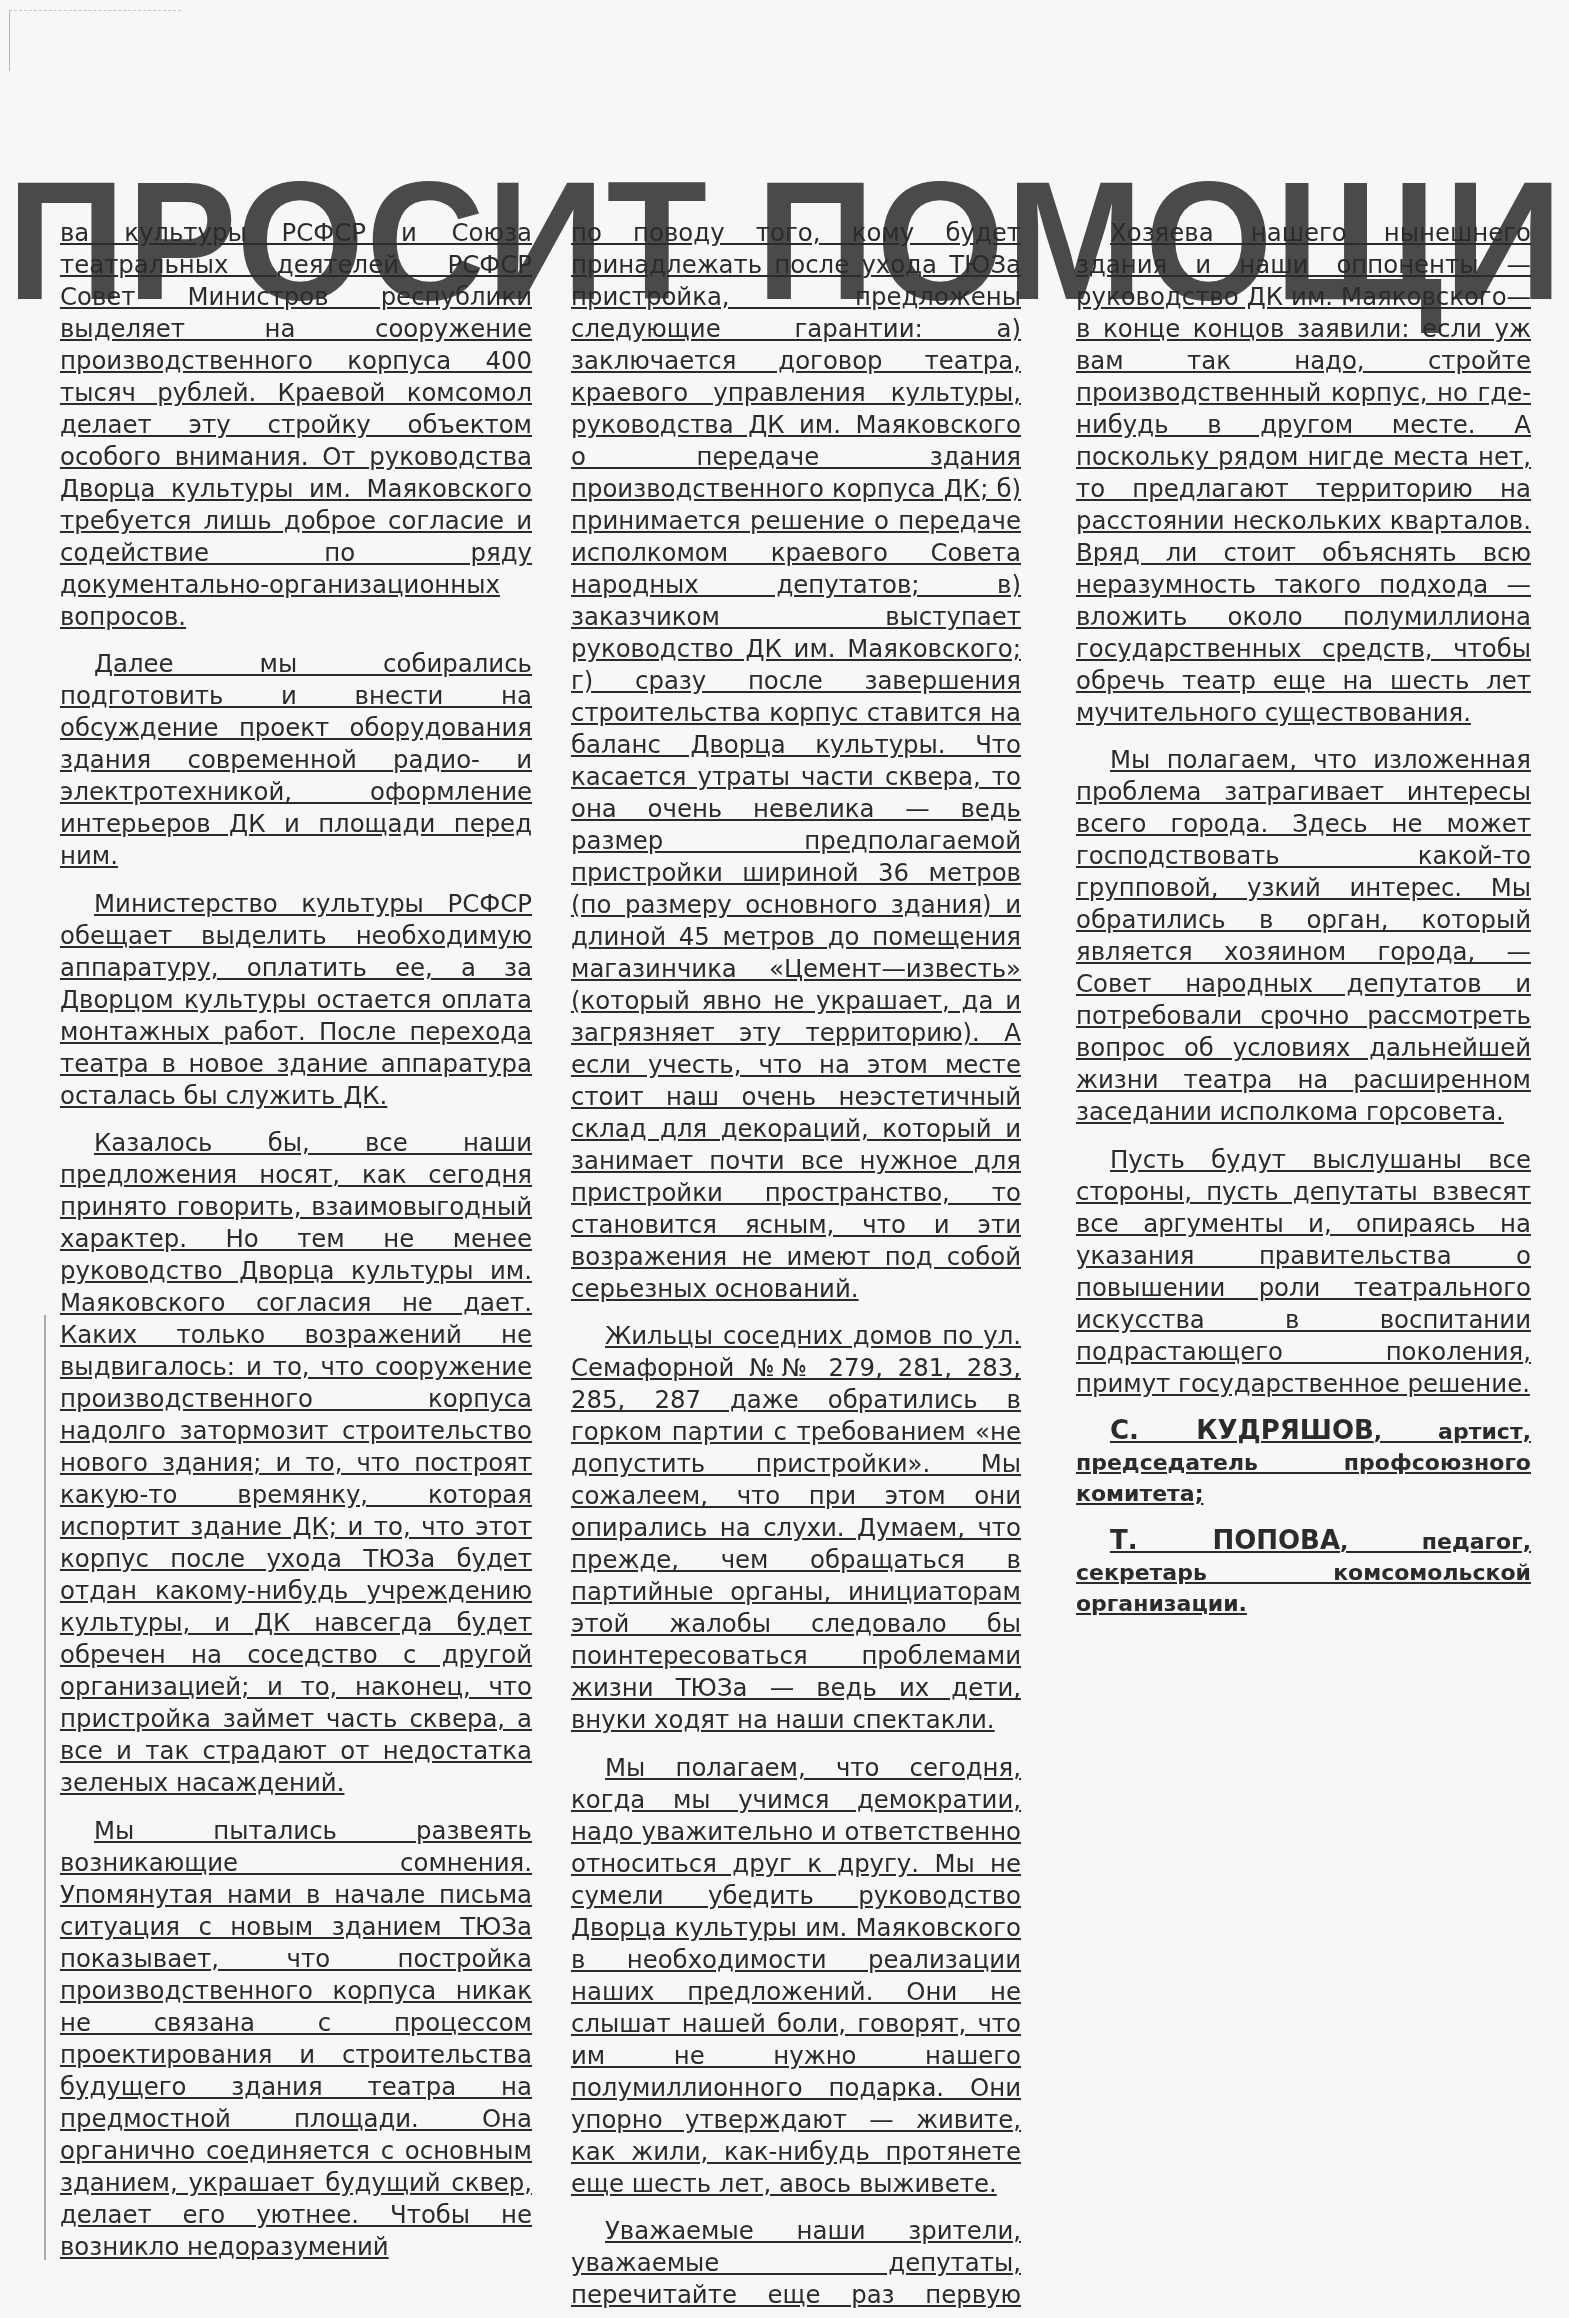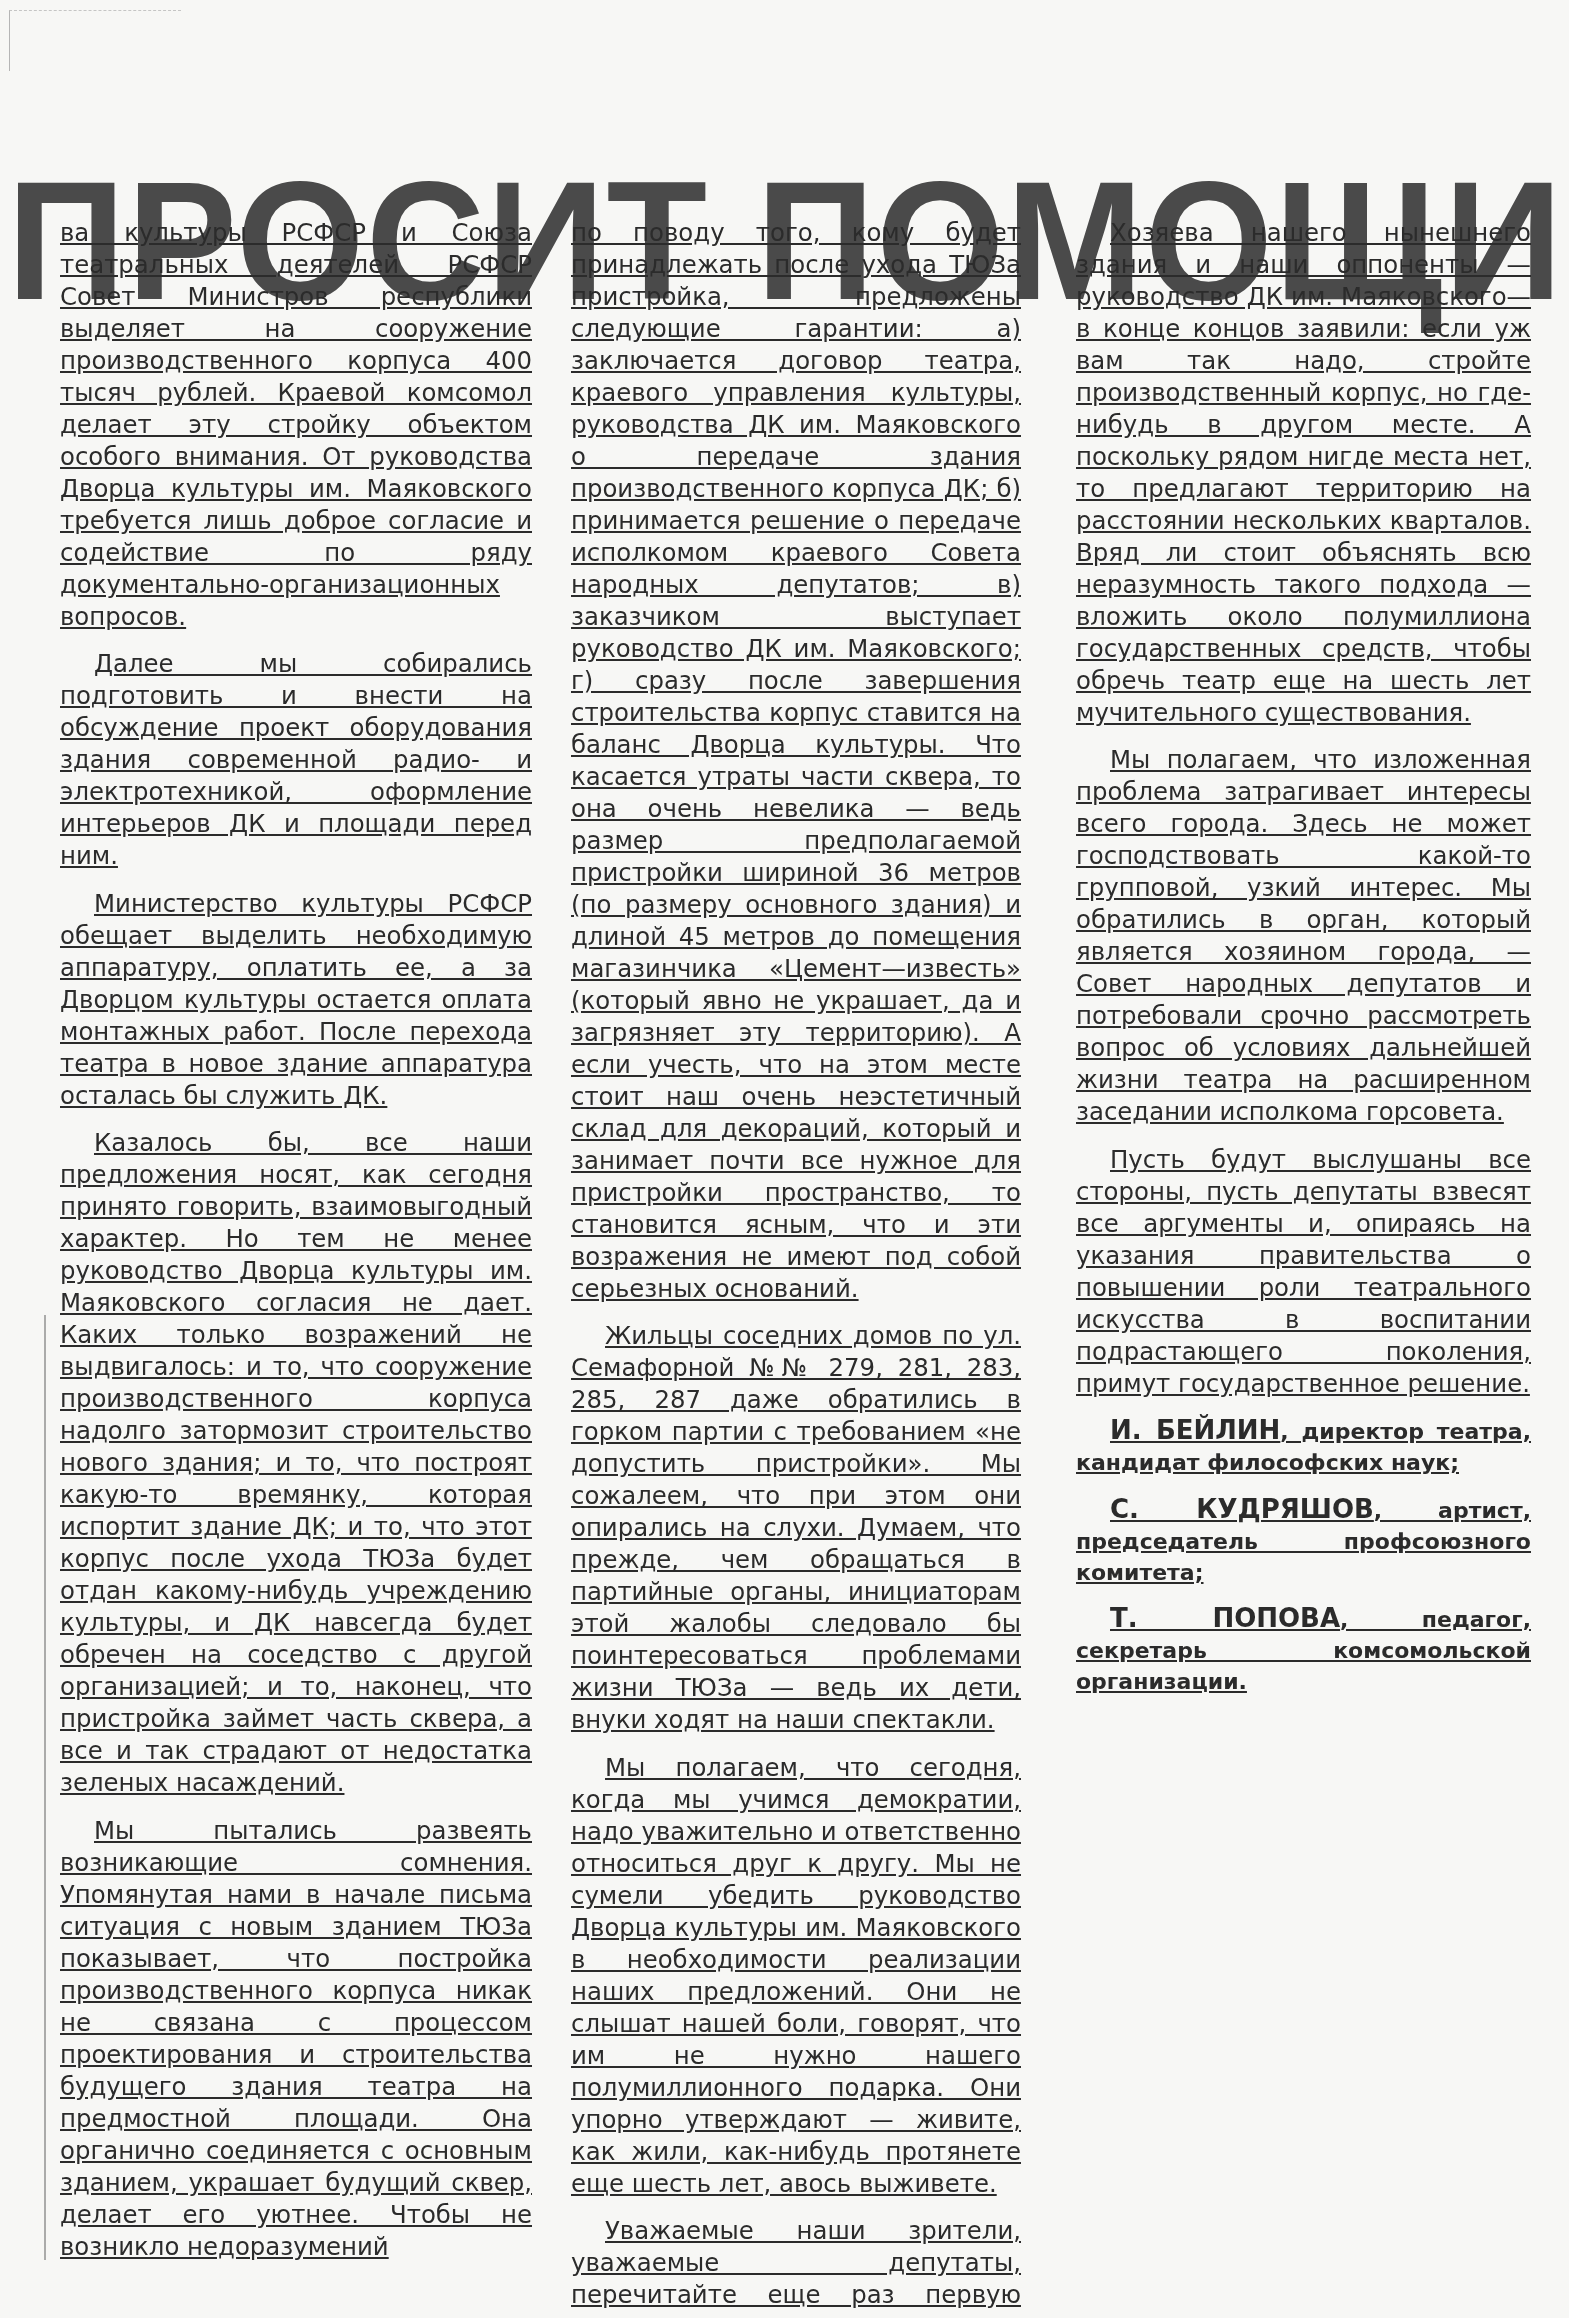--- a/index.html
+++ b/index.html
@@ -67,22 +67,19 @@
   <p>Мы полагаем, что сегодня, когда мы учимся демократии, надо уважительно и ответственно относиться друг к другу. Мы не сумели убедить руководство Дворца культуры им. Маяковского в необходимости реализации наших предложений. Они не слышат нашей боли, говорят, что им не нужно нашего полумиллионного подарка. Они упорно утверждают — живите, как жили, как-нибудь протянете еще шесть лет, авось выживете.</p>
   <p>Уважаемые наши зрители, уважаемые депутаты, перечитайте еще раз первую половину письма и скажите, можно так существовать театру?</p>
 </div>
 
 <div class="col" id="col3">
   <p>Хозяева нашего нынешнего здания и наши оппоненты — руководство ДК им. Маяковского—в конце концов заявили: если уж вам так надо, стройте производственный корпус, но где-нибудь в другом месте. А поскольку рядом нигде места нет, то предлагают территорию на расстоянии нескольких кварталов. Вряд ли стоит объяснять всю неразумность такого подхода — вложить около полумиллиона государственных средств, чтобы обречь театр еще на шесть лет мучительного существования.</p>
   <p>Мы полагаем, что изложенная проблема затрагивает интересы всего города. Здесь не может господствовать какой-то групповой, узкий интерес. Мы обратились в орган, который является хозяином города, — Совет народных депутатов и потребовали срочно рассмотреть вопрос об условиях дальнейшей жизни театра на расширенном заседании исполкома горсовета.</p>
   <p>Пусть будут выслушаны все стороны, пусть депутаты взвесят все аргументы и, опираясь на указания правительства о повышении роли театрального искусства в воспитании подрастающего поколения, примут государственное решение.</p>
 
   <p class="sig">
-    <span class="name">И. БЕЙЛИН</span><span>, директор театра, кандидат философских наук;</span>
-  </p>
-  <p class="sig">
     <span class="name">С. КУДРЯШОВ</span><span>, артист, председатель профсоюзного комитета;</span>
   </p>
   <p class="sig">
     <span class="name">Т. ПОПОВА</span><span>, педагог, секретарь комсомольской организации.</span>
   </p>
 </div>
 
 
 </body></html>

